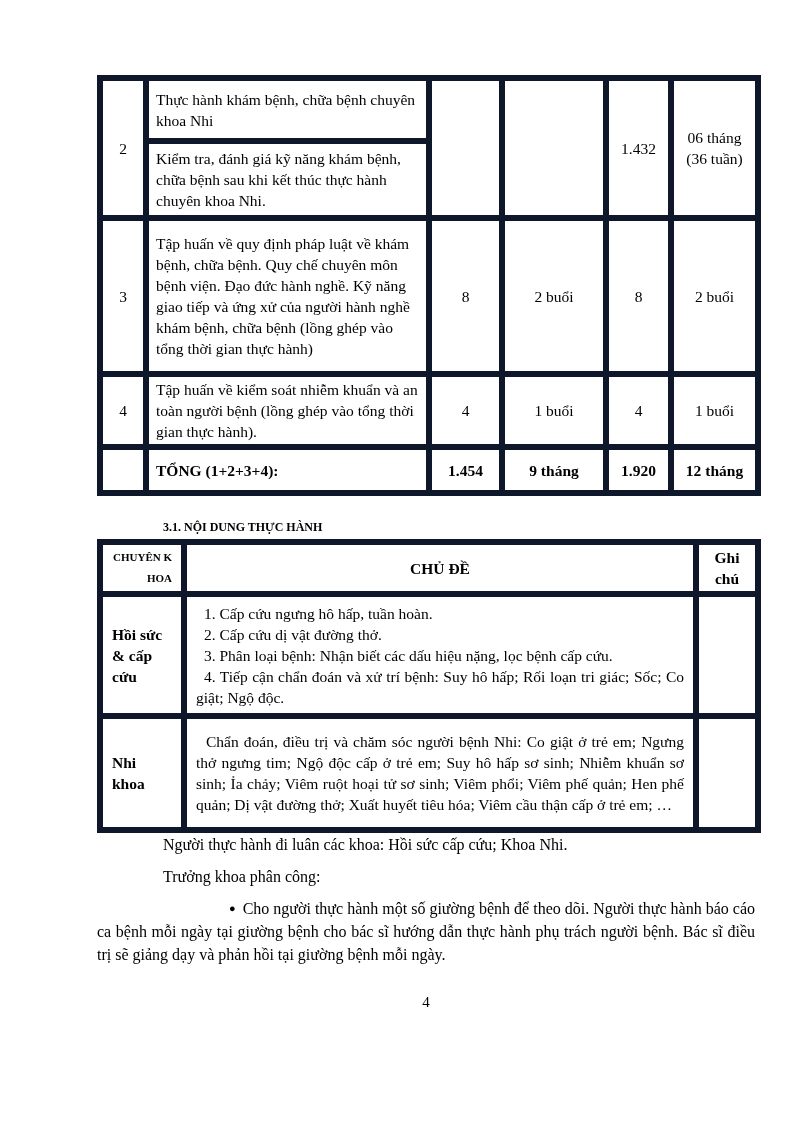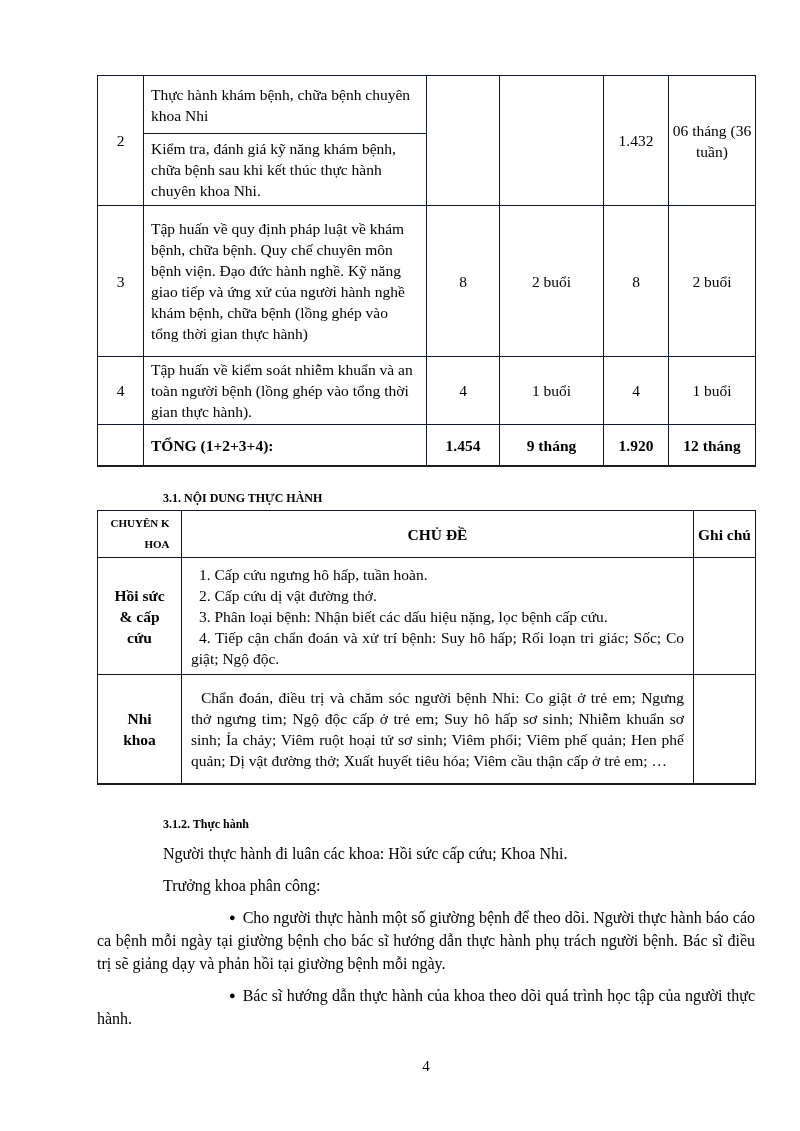--- a/index.html
+++ b/index.html
@@ -5,40 +5,40 @@
   html,body { margin:0; padding:0; background:#fff; }
   .page {
     position:relative; width:800px; height:1131px; background:#ffffff;
     font-family:"Liberation Serif","DejaVu Serif",serif; color:#000;
     overflow:hidden;
   }
   .content { position:absolute; left:97px; top:0; width:658px; }
 
   table { border-collapse:collapse; table-layout:fixed; width:658px; }
   td {
-    border:1px solid #0f172a; font-size:15.5px; line-height:21px;
+    border:6px solid #0f172a; font-size:15.5px; line-height:21px;
     vertical-align:middle; padding:2px 7px; overflow:hidden;
   }
   .t1 { margin-top:75px; border-bottom:2px solid #1c1c1c; }
   .t2 { border-bottom:2px solid #1c1c1c; }
 
   .cell-center { text-align:center; padding:2px 2px; }
   .bold { font-weight:bold; }
 
   .r2a td { height:53px; }
   .r2b td { height:67px; }
   .r3  td { height:146px; }
   .r4  td { height:59px; }
   .rt  td { height:36px; }
 
   .t2 .rhead td { height:42px; }
   .t2 .rr1 td { height:110px; }
   .t2 .rr2 td { height:102px; }
 
-  .spec-inner { width:60px; margin:0 auto; text-align:center; font-weight:bold; }
+  .spec-inner { width:60px; margin:0 auto; text-align:left; font-weight:bold; }
   .spec-head-inner { width:60px; margin:0 auto; text-align:right; font-weight:bold; word-break:break-all; font-size:11px; }
   .topics-cell { vertical-align:middle; padding:3px 9px; }
   .topic { text-align:justify; text-indent:8px; }
   .nhi-par { text-align:justify; text-indent:10px; }
 
   .heading { font-size:12px; font-weight:bold; margin:0 0 0 66px; }
   .h31  { margin-top:24px; margin-bottom:4px; }
   .h311 { margin-bottom:6px; }
   .h312 { margin-top:32px; margin-bottom:10px; }
 
@@ -133,21 +133,19 @@
             <div class="spec-inner">Nhi khoa</div>
           </td>
           <td class="topics-cell">
             <div class="nhi-par">Chẩn đoán, điều trị và chăm sóc người bệnh Nhi: Co giật ở trẻ em; Ngưng thở ngưng tim; Ngộ độc cấp ở trẻ em; Suy hô hấp sơ sinh; Nhiễm khuẩn sơ sinh; Ỉa chảy; Viêm ruột hoại tử sơ sinh; Viêm phổi; Viêm phế quản; Hen phế quản; Dị vật đường thở; Xuất huyết tiêu hóa; Viêm cầu thận cấp ở trẻ em; …</div>
           </td>
           <td></td>
         </tr>
       </tbody>
     </table>
 
-    <div class="heading h312">3.1.2. Thực hành</div>
     <p class="para">Người thực hành đi luân các khoa: Hồi sức cấp cứu; Khoa Nhi.</p>
     <p class="para">Trưởng khoa phân công:</p>
     <p class="para"><span class="bullet-icon">●</span><span>Cho người thực hành một số giường bệnh để theo dõi. Người thực hành báo cáo ca bệnh mỗi ngày tại giường bệnh cho bác sĩ hướng dẫn thực hành phụ trách người bệnh. Bác sĩ điều trị sẽ giảng dạy và phản hồi tại giường bệnh mỗi ngày.</span></p>
-    <p class="para"><span class="bullet-icon">●</span><span>Bác sĩ hướng dẫn thực hành của khoa theo dõi quá trình học tập của người thực hành.</span></p>
 
     <div class="pagenum">4</div>
   </div>
 </div>
 
 </body></html>

